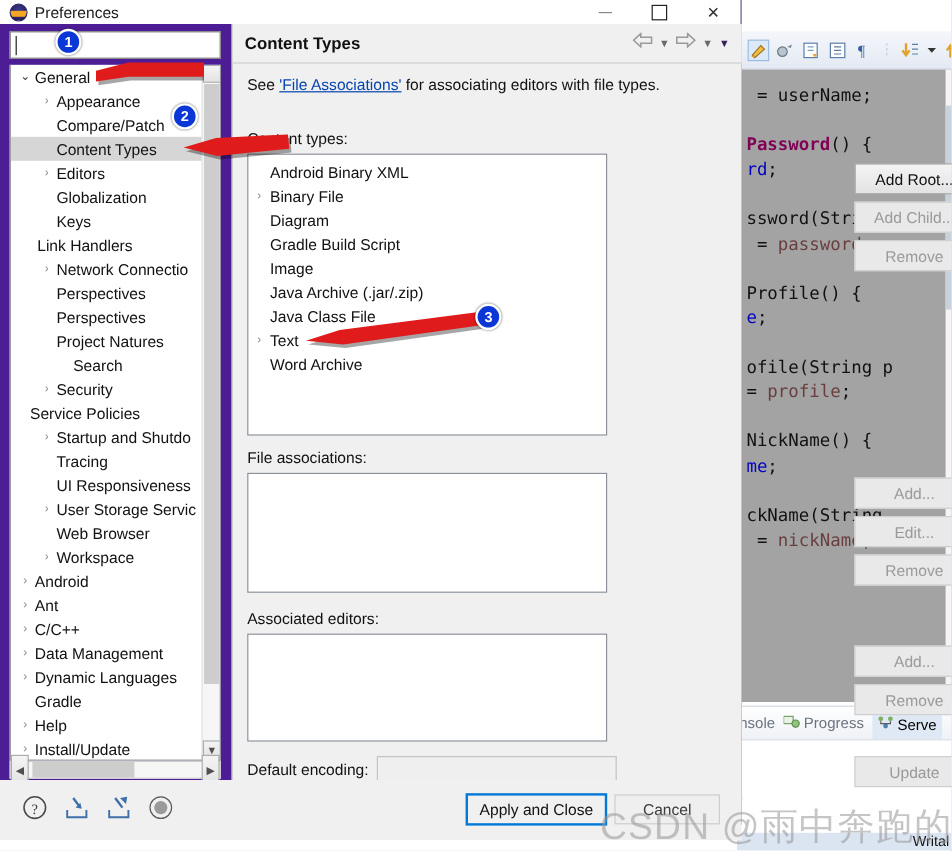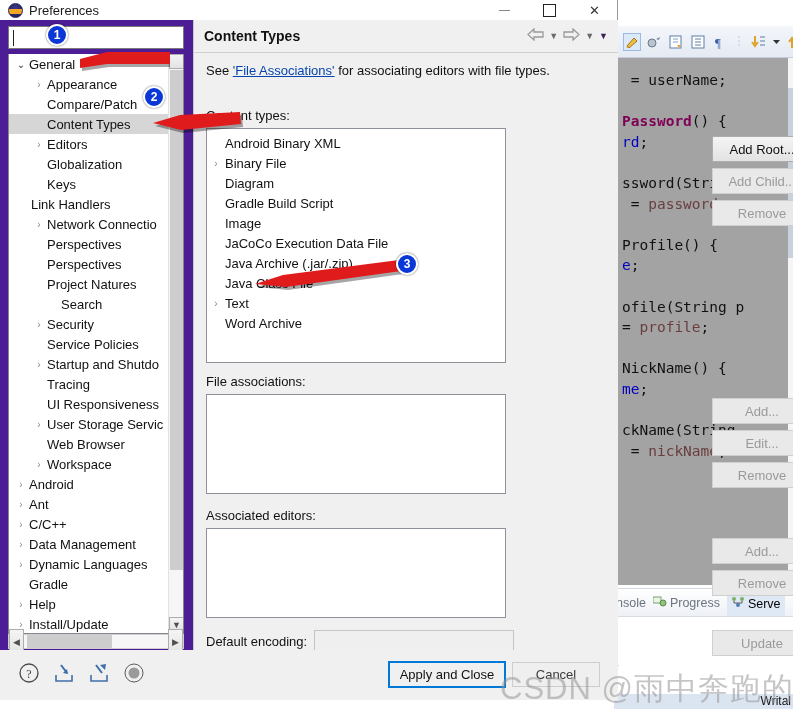--- a/index.html
+++ b/index.html
@@ -405,21 +405,21 @@
                 <span>Project Natures</span>
               </div>
               <div class="titem" style="padding-left: 36px;">
                 <span class="arrow"></span>
                 <span>Search</span>
               </div>
               <div class="titem" style="padding-left: 22px;">
                 <span class="arrow">›</span>
                 <span>Security</span>
               </div>
-              <div class="titem" style="padding-left: 22px;">
+              <div class="titem" style="">
                 <span class="arrow"></span>
                 <span>Service Policies</span>
               </div>
               <div class="titem" style="padding-left: 22px;">
                 <span class="arrow">›</span>
                 <span>Startup and Shutdo</span>
               </div>
               <div class="titem" style="padding-left: 22px;">
                 <span class="arrow"></span>
                 <span>Tracing</span>
@@ -526,24 +526,20 @@
               <span class="arrow"></span>
               <span>Diagram</span>
             </div>
             <div class="listrow">
               <span class="arrow"></span>
               <span>Gradle Build Script</span>
             </div>
             <div class="listrow">
               <span class="arrow"></span>
               <span>Image</span>
-            </div>
-            <div class="listrow">
-              <span class="arrow"></span>
-              <span>JaCoCo Execution Data File</span>
             </div>
             <div class="listrow">
               <span class="arrow"></span>
               <span>Java Archive (.jar/.zip)</span>
             </div>
             <div class="listrow">
               <span class="arrow"></span>
               <span>Java Class File</span>
             </div>
             <div class="listrow">

